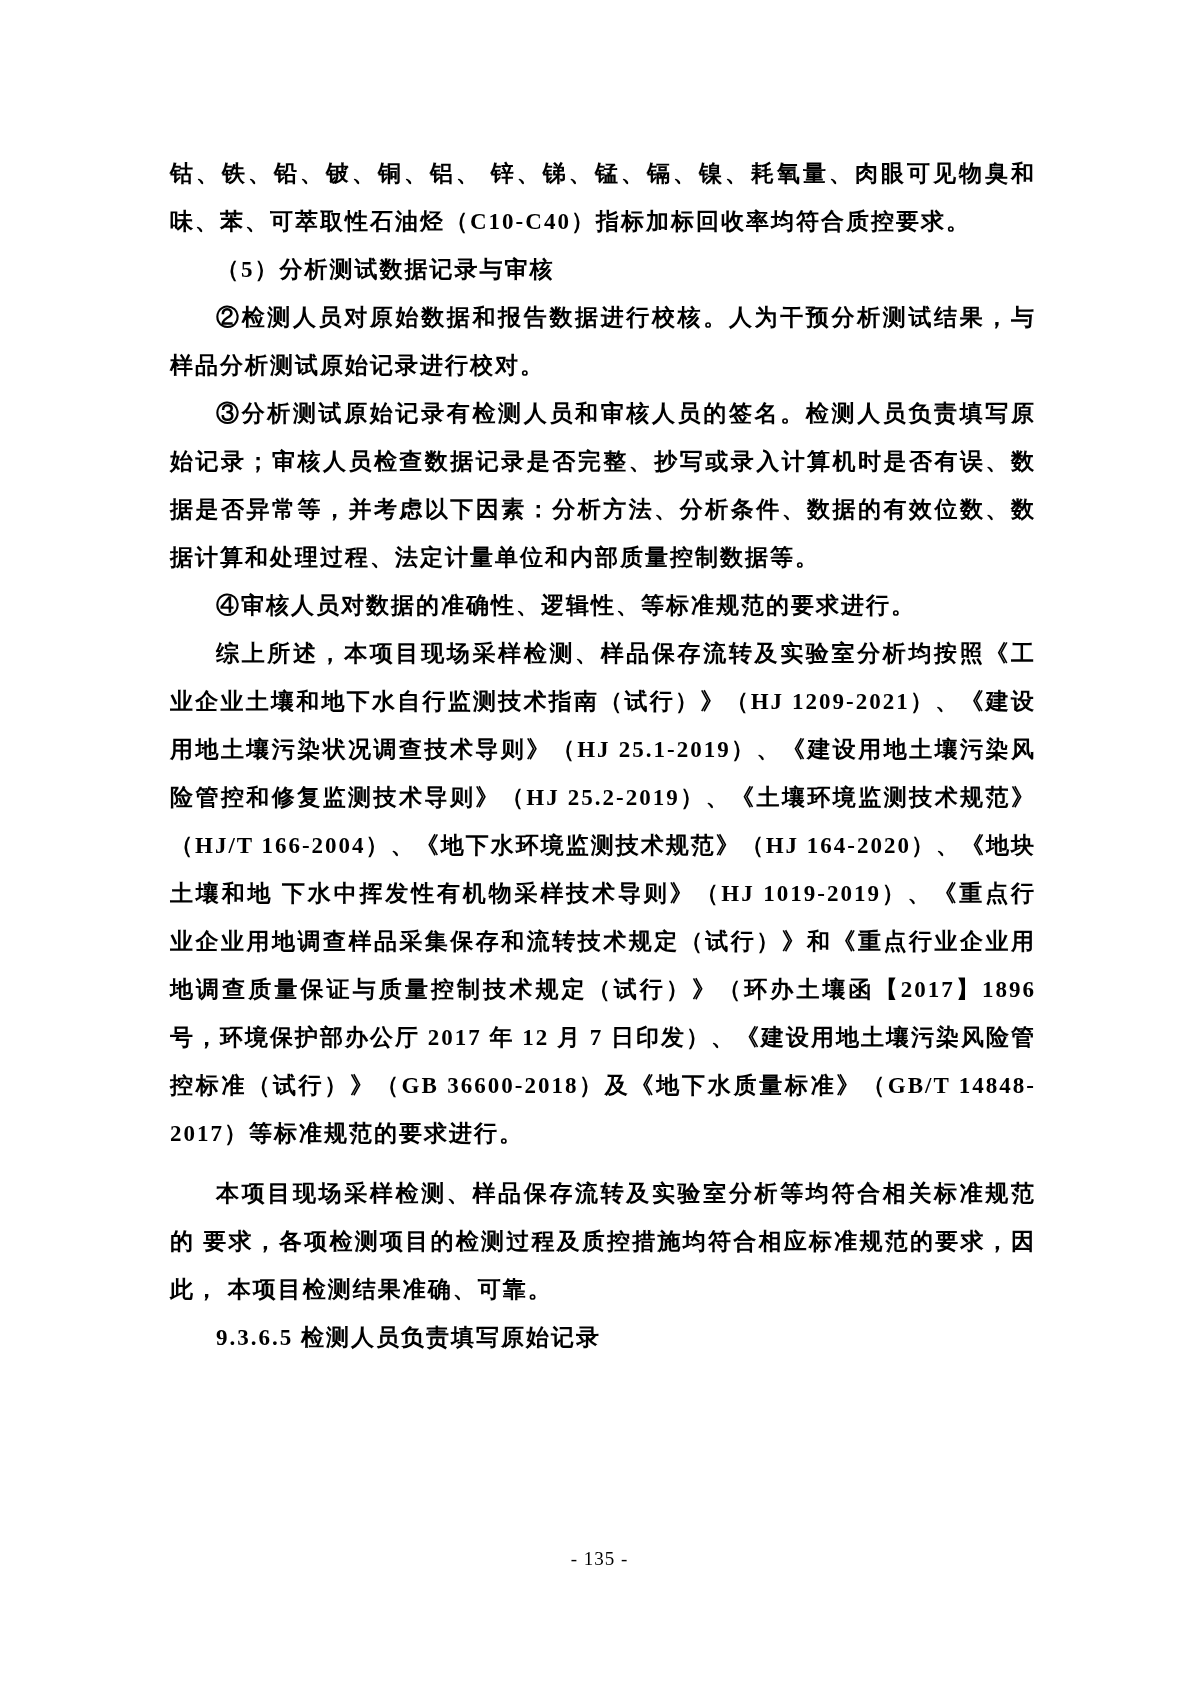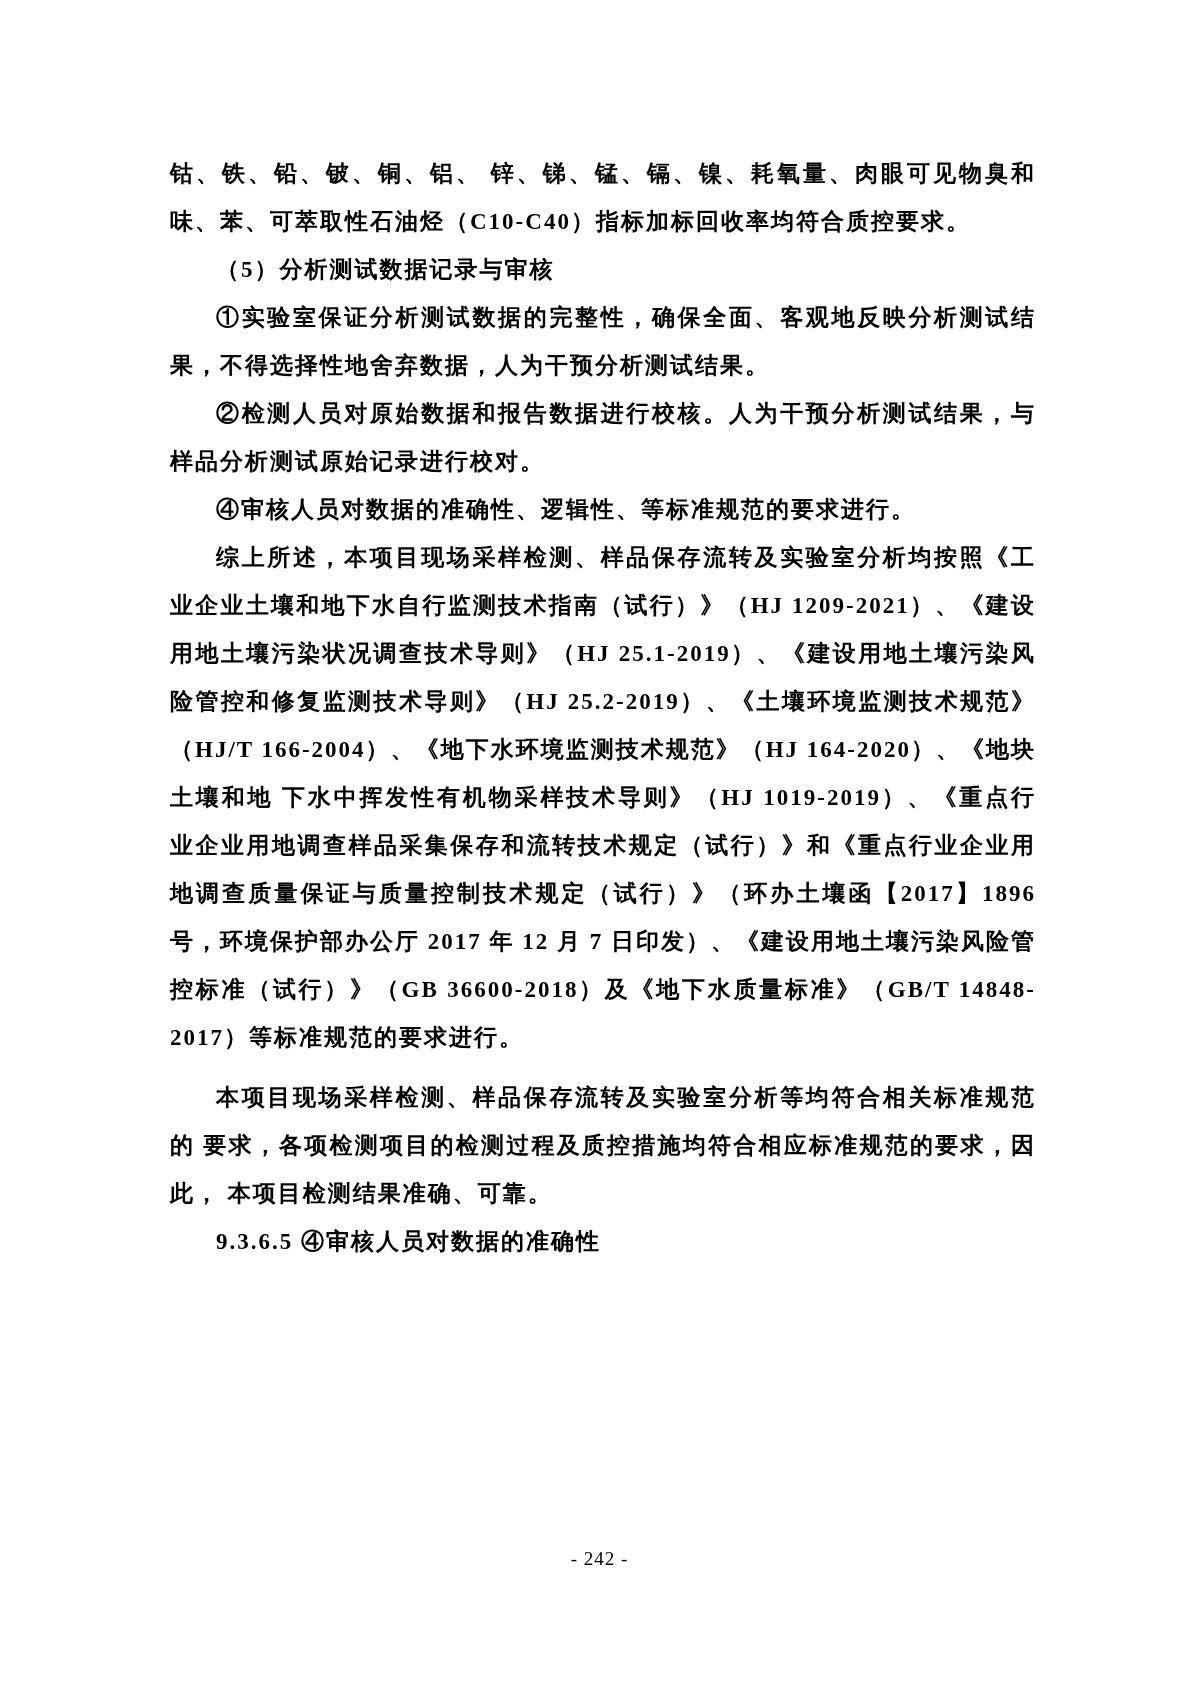--- a/index.html
+++ b/index.html
@@ -54,21 +54,21 @@
     color: #000000;
   }
 </style>
 </head>
 <body>
 
 <div class="page">
   <div class="content">
     <p class="bold noindent">钴、铁、铅、铍、铜、铝、 锌、锑、锰、镉、镍、耗氧量、肉眼可见物臭和味、苯、可萃取性石油烃（C10-C40）指标加标回收率均符合质控要求。</p>
     <p>（5）分析测试数据记录与审核</p>
-    <p>①实验室保证分析测试数据的完整性，确保全面、客观地反映分析测试结果，不得选择性地舍弃数据，人为干预分析测试结果。</p>
     <p>②检测人员对原始数据和报告数据进行校核。人为干预分析测试结果，与样品分析测试原始记录进行校对。</p>
+    <p>③分析测试原始记录有检测人员和审核人员的签名。检测人员负责填写原始记录；审核人员检查数据记录是否完整、抄写或录入计算机时是否有误、数据是否异常等，并考虑以下因素：分析方法、分析条件、数据的有效位数、数据计算和处理过程、法定计量单位和内部质量控制数据等。</p>
     <p>④审核人员对数据的准确性、逻辑性、等标准规范的要求进行。</p>
     <p>综上所述，本项目现场采样检测、样品保存流转及实验室分析均按照《工业企业土壤和地下水自行监测技术指南（试行）》（HJ 1209-2021）、《建设用地土壤污染状况调查技术导则》（HJ 25.1-2019）、《建设用地土壤污染风险管控和修复监测技术导则》（HJ 25.2-2019）、《土壤环境监测技术规范》（HJ/T 166-2004）、《地下水环境监测技术规范》（HJ 164-2020）、《地块土壤和地 下水中挥发性有机物采样技术导则》（HJ 1019-2019）、《重点行业企业用地调查样品采集保存和流转技术规定（试行）》和《重点行业企业用地调查质量保证与质量控制技术规定（试行）》（环办土壤函【2017】1896 号，环境保护部办公厅 2017 年 12 月 7 日印发）、《建设用地土壤污染风险管控标准（试行）》（GB 36600-2018）及《地下水质量标准》（GB/T 14848-2017）等标准规范的要求进行。</p>
     <p class="bold conclusion">本项目现场采样检测、样品保存流转及实验室分析等均符合相关标准规范的 要求，各项检测项目的检测过程及质控措施均符合相应标准规范的要求，因此， 本项目检测结果准确、可靠。</p>
-    <p>9.3.6.5 ④审核人员对数据的准确性</p>
+    <p>9.3.6.5 检测人员负责填写原始记录</p>
   </div>
-  <div class="footer">- 242 -</div>
+  <div class="footer">- 135 -</div>
 </div>
 
 </body></html>

